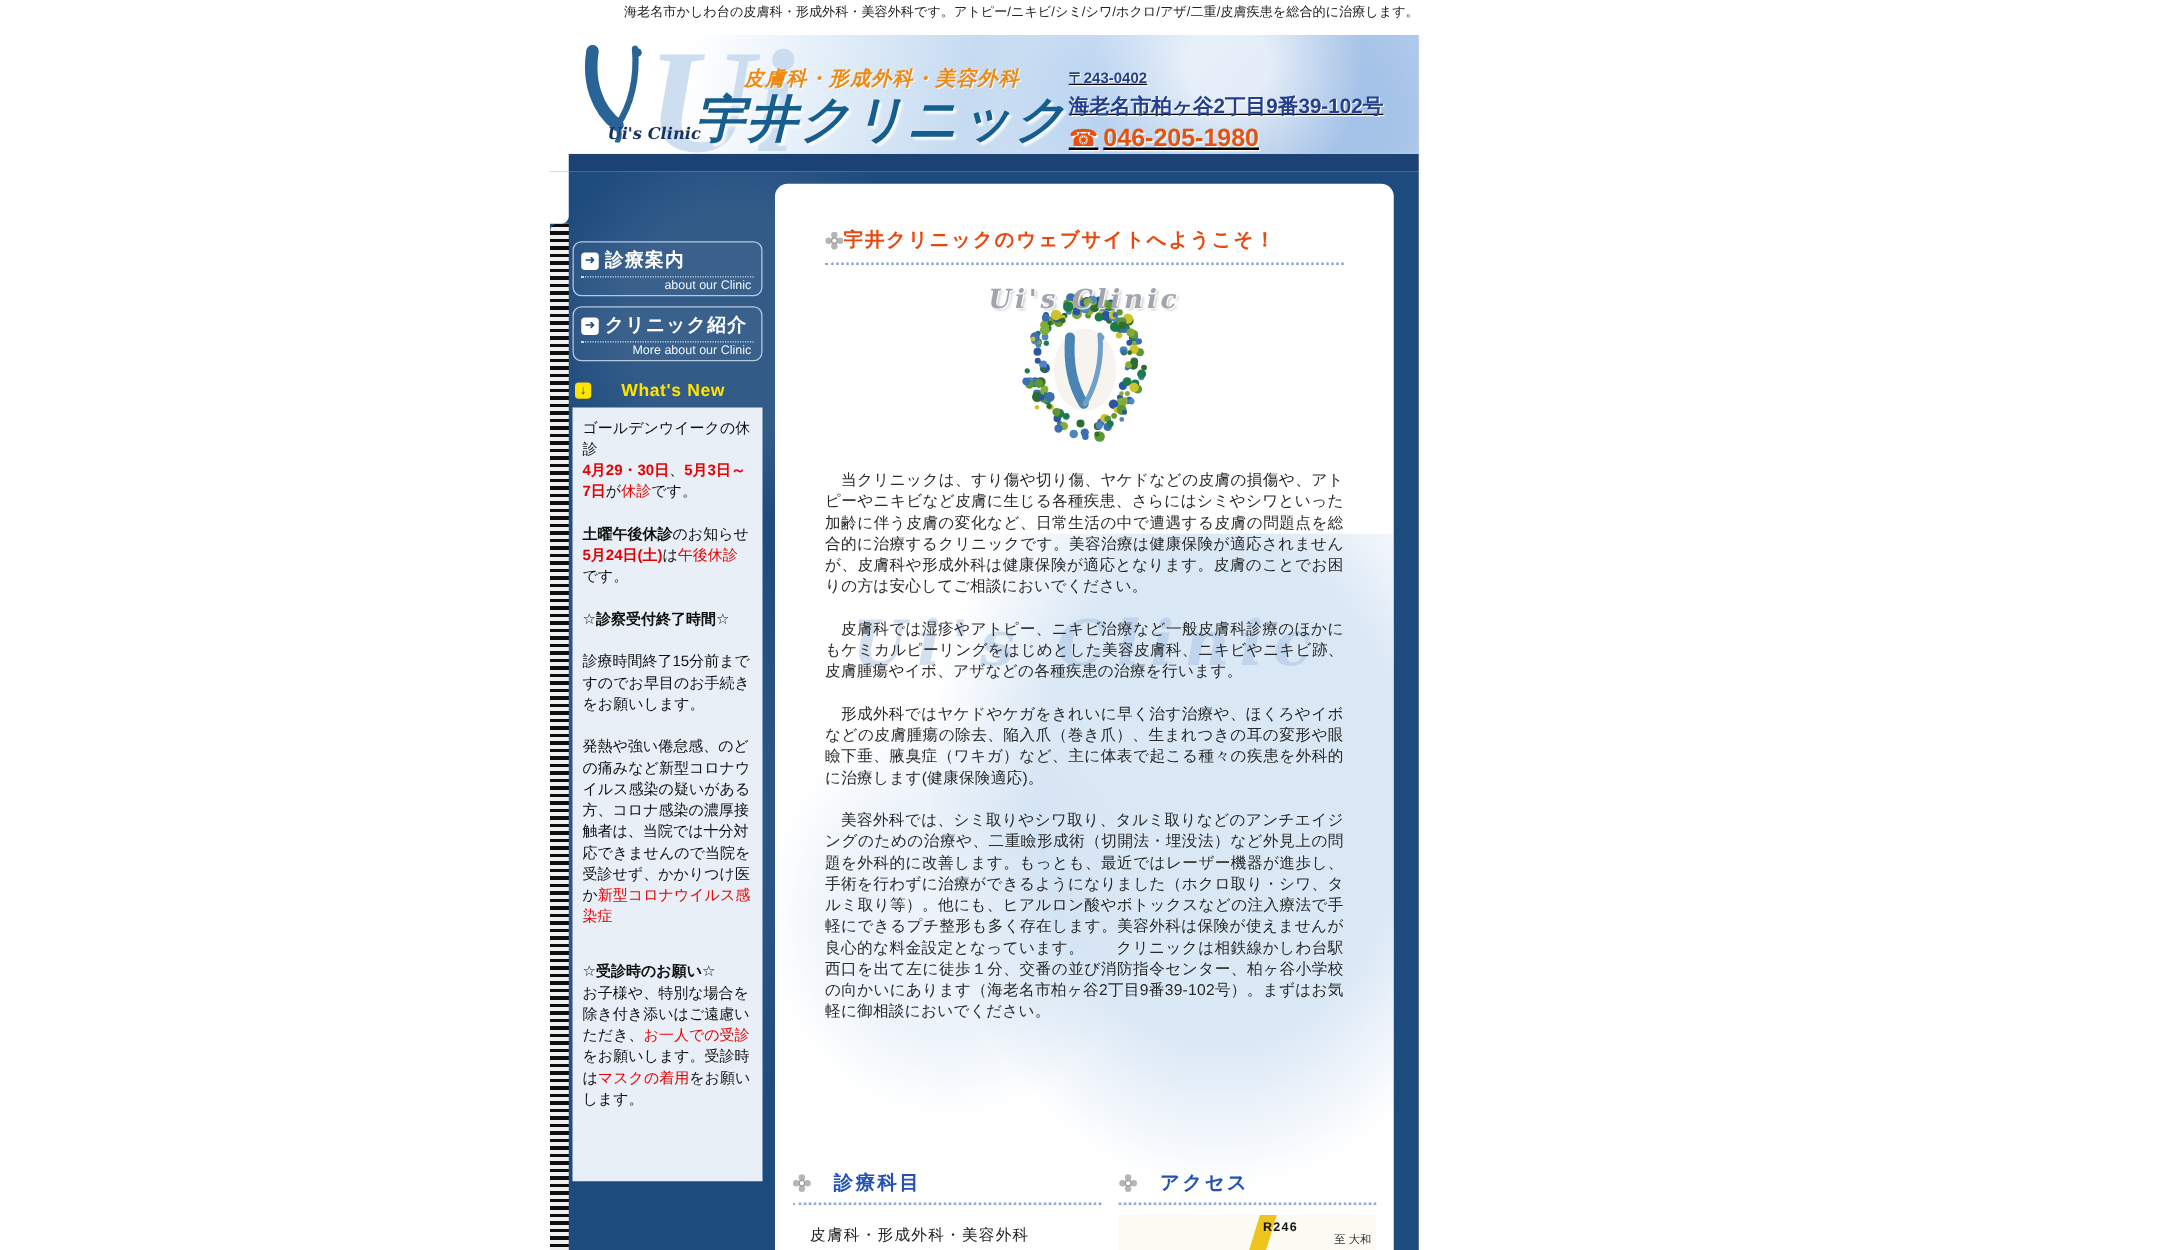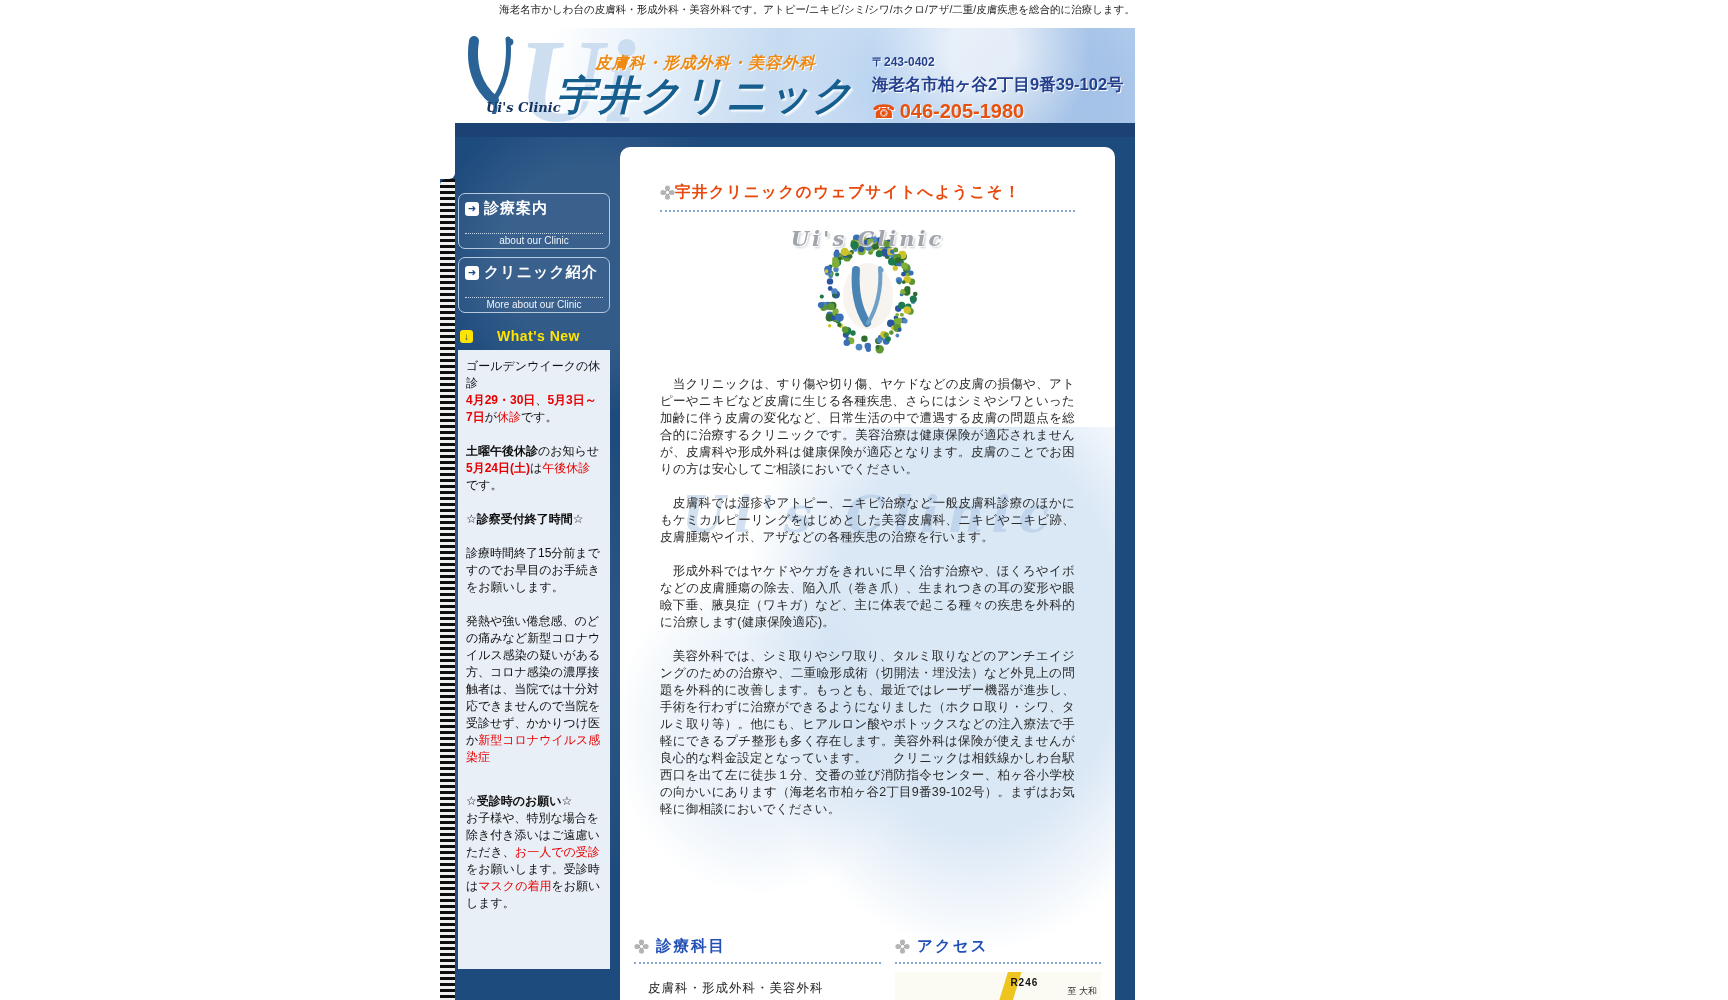--- a/index.html
+++ b/index.html
@@ -16,42 +16,42 @@
       linear-gradient(100deg,#ffffff 0%,#ffffff 16%,#e6f0fa 30%,#c6dbf1 48%,#d2e3f5 62%,#bed6ee 80%,#d8e7f7 100%);}
   .hdr-watermark{position:absolute;left:78px;top:-14px;font-size:118px;font-weight:bold;font-style:italic;
     color:rgba(198,216,238,.85);font-family:"Liberation Serif","DejaVu Serif",serif;z-index:0;}
   .logo-mark{position:absolute;left:18px;top:8px;z-index:1;}
   .logo-script{position:absolute;left:46px;top:72px;font-family:"DejaVu Serif","Liberation Serif",serif;
     font-style:italic;font-weight:bold;font-size:13px;color:#16335e;z-index:2;}
   .dept{position:absolute;left:155px;top:25px;font-size:16px;font-weight:bold;font-style:italic;color:#ee8a12;
     letter-spacing:1px;text-shadow:1px 1px 0 rgba(255,255,255,.9);z-index:2;}
   .clinic-name{position:absolute;left:116px;top:40px;font-size:40px;font-weight:bold;font-style:italic;color:#155e8e;
     letter-spacing:2px;text-shadow:2px 2px 2px rgba(255,255,255,.9);z-index:2;}
-  .addr-block{position:absolute;right:1px;top:26px;width:262px;z-index:2;}
+  .addr-block{position:absolute;right:18px;top:26px;width:262px;z-index:2;text-decoration:underline;}
   .postal{font-size:12px;font-weight:bold;color:#24408c;text-shadow:1px 1px 0 #fff;}
   .address{font-size:16.5px;font-weight:bold;color:#24408c;text-shadow:1px 1px 0 #fff;margin-top:3px;letter-spacing:0;}
   .phone{font-size:20px;font-weight:bold;color:#e8500e;margin-top:4px;text-shadow:1px 1px 0 #fff;}
   .phone-icon{font-size:19px;margin-right:4px;}
   .header-bar{height:14px;background:#1c4273;margin-left:15px;}
   
   .body-area{display:flex;background:#1e4b7d;min-height:842px;position:relative;
     background-image:
       radial-gradient(circle at 150px 120px, rgba(255,255,255,.09) 0 90px, rgba(255,255,255,0) 160px),
       radial-gradient(circle at 40px 520px, rgba(255,255,255,.06) 0 120px, rgba(255,255,255,0) 260px);}
   .stripe-cap{position:absolute;left:0;top:0;width:15px;height:42px;background:#fff;border-radius:0 0 6px 0;}
   .stripe{position:absolute;left:0;top:42px;bottom:0;width:15px;border-radius:6px 0 0 0;
     background:repeating-linear-gradient(180deg,#0d0d0d 0 3px,#efefef 3px 6px);}
   .sidebar{width:180px;flex:none;padding:56px 0 0 18px;box-sizing:border-box;position:relative;z-index:1;}
   .nav-btn{width:152px;box-sizing:border-box;border:1px solid #b6c9dd;border-radius:7px;
     padding:5px 6px 2px;margin-bottom:8px;background:rgba(255,255,255,.04);cursor:pointer;}
   .nav-row{display:flex;align-items:center;gap:5px;}
   .nav-arrow{width:14px;height:14px;flex:none;background:#fff;border-radius:3px;color:#1e4b7d;
     font-size:10px;line-height:14px;text-align:center;font-weight:bold;}
   .nav-label{color:#fff;font-weight:bold;font-size:15px;letter-spacing:1px;white-space:nowrap;}
-  .nav-sub{border-top:1px dotted #c9d9ea;margin-top:15px;text-align:center;color:#eef4fb;font-size:10px;padding:1px 2px 0;}
+  .nav-sub{border-top:1px dotted #c9d9ea;margin-top:3px;text-align:right;color:#eef4fb;font-size:10px;padding:1px 2px 0;}
   .whatsnew{display:flex;align-items:center;gap:6px;margin:15px 0 6px 2px;}
   .wn-icon{width:13px;height:13px;flex:none;background:#ffe400;border-radius:3px;color:#13335c;
     font-weight:bold;font-size:10px;line-height:13px;text-align:center;}
   .wn-label{color:#ffe400;font-weight:bold;font-size:14px;letter-spacing:.5px;margin-left:18px;}
   .news-box{width:152px;box-sizing:border-box;background:#e9eff7;padding:8px 8px 40px;font-size:12px;
     line-height:17px;color:#101010;min-height:600px;}
   .news-p{margin:0 0 17px;}
   .news-p.gap{margin-top:27px;}
   .r{color:#e60000;} .rb{color:#e60000;font-weight:bold;} .b{font-weight:bold;}
   
@@ -67,21 +67,21 @@
     position:relative;z-index:1;}
   .welcome-title{color:#e8480c;font-weight:bold;font-size:15.5px;letter-spacing:1.5px;}
   .wreath-wrap{text-align:center;margin:16px 0 14px;position:relative;height:134px;z-index:1;}
   .wreath-script{position:absolute;top:-2px;left:0;right:0;font-family:"DejaVu Serif","Liberation Serif",serif;
     font-style:italic;font-weight:bold;font-size:21px;color:#a0a4ac;letter-spacing:3px;
     text-shadow:1px 1px 1px #fff,2px 2px 2px rgba(120,120,120,.4);z-index:2;}
   .body-p{margin:0 0 17px;font-size:12.5px;line-height:17px;color:#2a2a2a;text-align:justify;
     position:relative;z-index:1;letter-spacing:.2px;}
   .bottom-cols{display:flex;gap:14px;margin:118px -26px 0;position:relative;z-index:1;}
   .col-left{flex:1.2;} .col-right{flex:1;}
-  .sec-head{display:flex;align-items:center;gap:7px;padding-bottom:5px;border-bottom:2px dotted #86a9d4;}
+  .sec-head{display:flex;align-items:center;gap:18px;padding-bottom:5px;border-bottom:2px dotted #86a9d4;}
   .sec-title{color:#2351b5;font-weight:bold;font-size:15.5px;letter-spacing:2px;}
   .sec-content{margin-top:16px;font-size:12.5px;color:#222;padding-left:14px;letter-spacing:1px;}
   .map{margin-top:8px;height:90px;background:#fbfbf3;position:relative;overflow:hidden;}
   .map-road{position:absolute;left:47%;top:-12px;width:13px;height:130px;background:#edc51e;transform:rotate(17deg);}
   .map-r246{position:absolute;left:56%;top:5px;font-size:10px;font-weight:bold;color:#111;letter-spacing:1px;}
   .map-dir{position:absolute;right:4px;top:13px;font-size:9px;color:#333;}
   .flower{flex:none;}
 </style>
 </head>
 <body>

